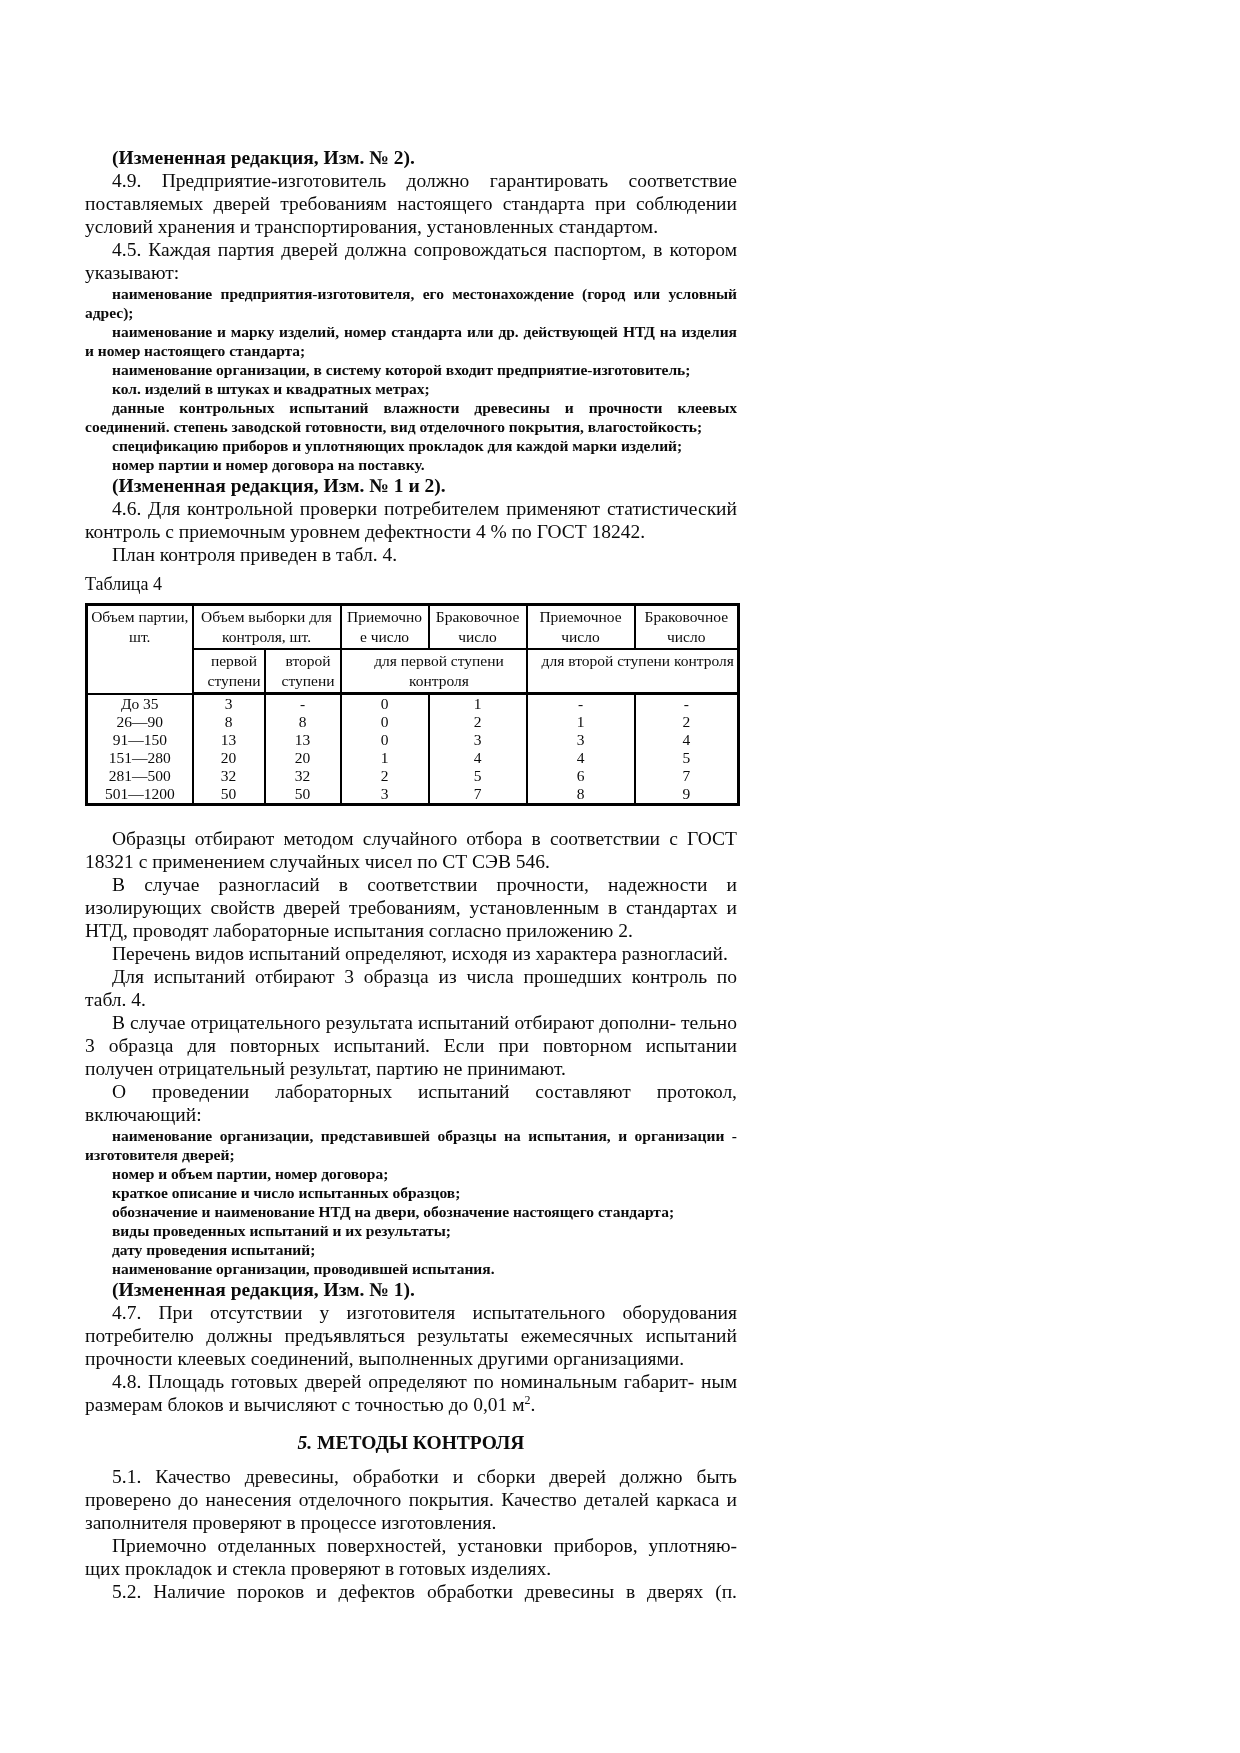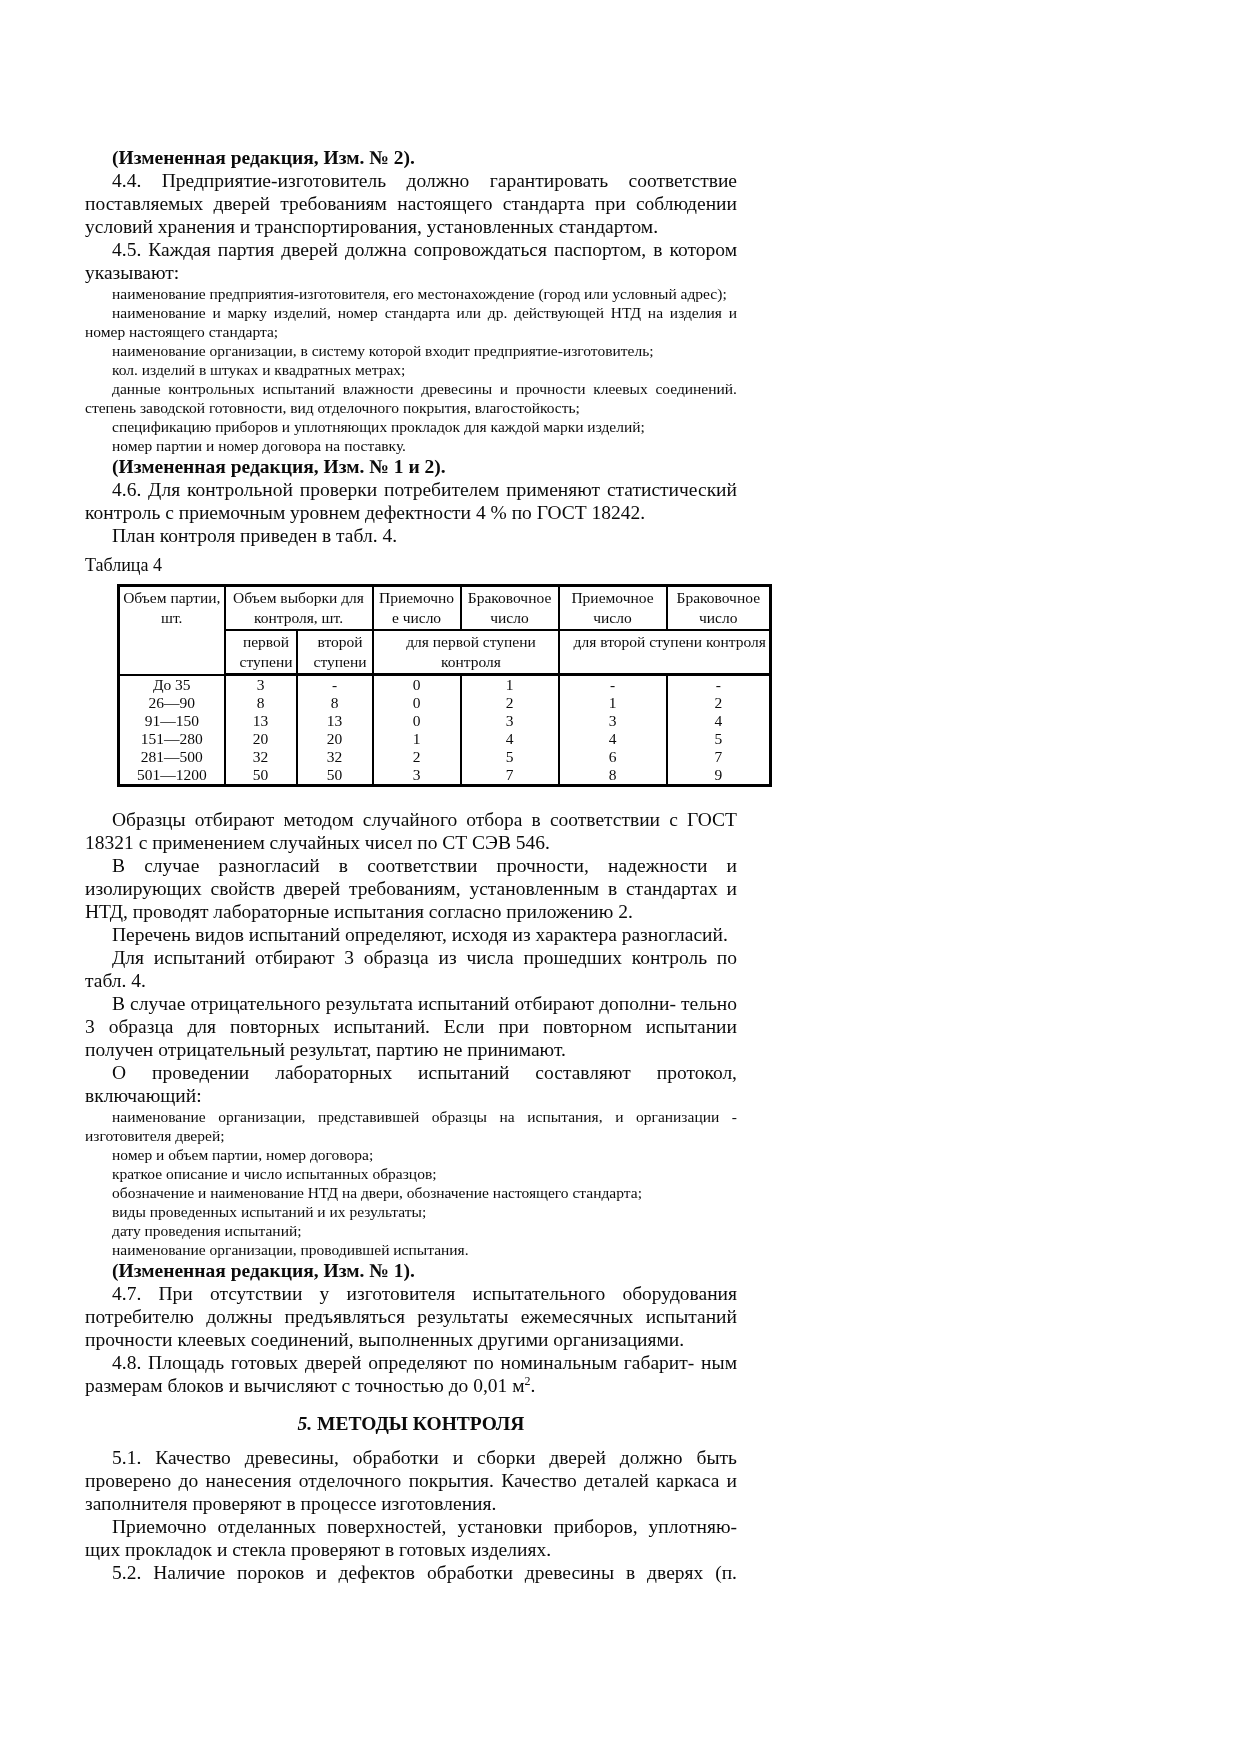--- a/index.html
+++ b/index.html
@@ -28,35 +28,35 @@
     line-height:23px;
     font-weight:bold;
     text-align:left;
     text-indent:27px;
   }
   .small-p {
     font-size:15.5px;
     line-height:19px;
     text-align:justify;
     text-indent:27px;
+    font-weight:bold;
   }
   .force-last { text-align-last:justify; }
   .tbl-caption {
     font-size:18px;
     line-height:20px;
     margin-top:8px;
     margin-bottom:9px;
   }
   table.t4 {
     width:100%;
     table-layout:fixed;
     border-collapse:collapse;
     border:3px solid #000;
     margin-bottom:21px;
-    margin-left:32px;
   }
   .t4 th, .t4 td {
     box-sizing:border-box;
     border:2px solid #000;
     font-weight:normal;
     font-size:15.5px;
     text-align:center;
     padding:1px 3px;
   }
   .t4 thead th {
@@ -84,21 +84,21 @@
     line-height:0;
     vertical-align:super;
   }
 </style>
 </head>
 <body>
 
 <div class="page">
 
   <p class="note-p">(Измененная редакция, Изм. № 2).</p>
-  <p class="body-p">4.4. Предприятие-изготовитель должно гарантировать соответствие поставляемых дверей требованиям настоящего стандарта при соблюдении условий хранения и транспортирования, установленных стандартом.</p>
+  <p class="body-p">4.9. Предприятие-изготовитель должно гарантировать соответствие поставляемых дверей требованиям настоящего стандарта при соблюдении условий хранения и транспортирования, установленных стандартом.</p>
   <p class="body-p">4.5. Каждая партия дверей должна сопровождаться паспортом, в котором указывают:</p>
 
   <p class="small-p">наименование предприятия-изготовителя, его местонахождение (город или условный адрес);</p>
   <p class="small-p">наименование и марку изделий, номер стандарта или др. действующей НТД на изделия и номер настоящего стандарта;</p>
   <p class="small-p">наименование организации, в систему которой входит предприятие-изготовитель;</p>
   <p class="small-p">кол. изделий в штуках и квадратных метрах;</p>
   <p class="small-p">данные контрольных испытаний влажности древесины и прочности клеевых соединений. степень заводской готовности, вид отделочного покрытия, влагостойкость;</p>
   <p class="small-p">спецификацию приборов и уплотняющих прокладок для каждой марки изделий;</p>
   <p class="small-p">номер партии и номер договора на поставку.</p>
 

